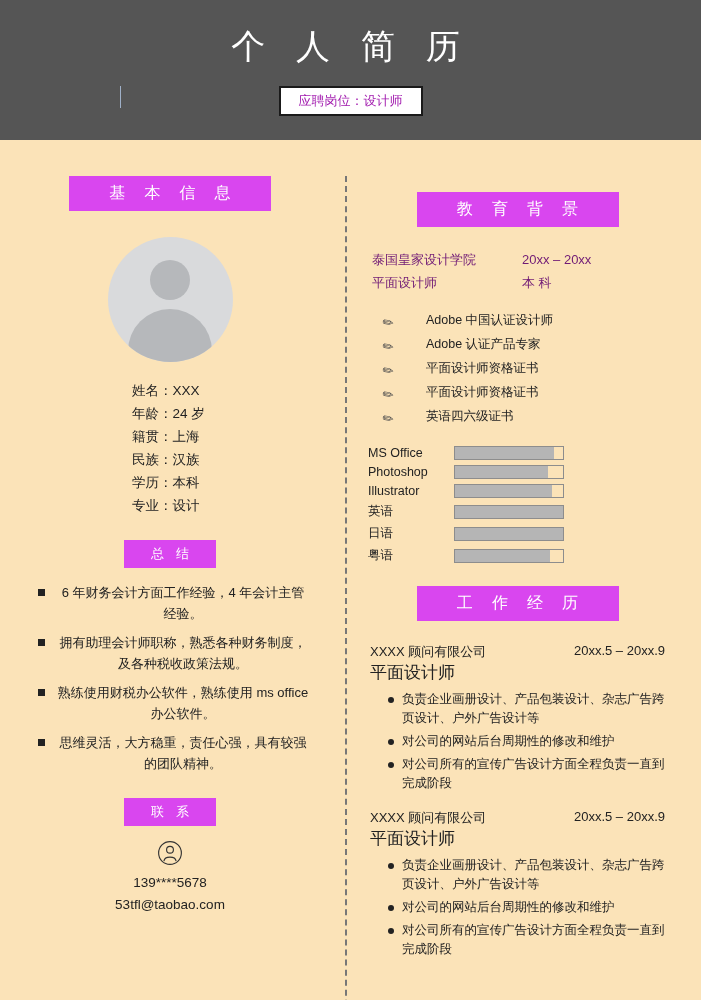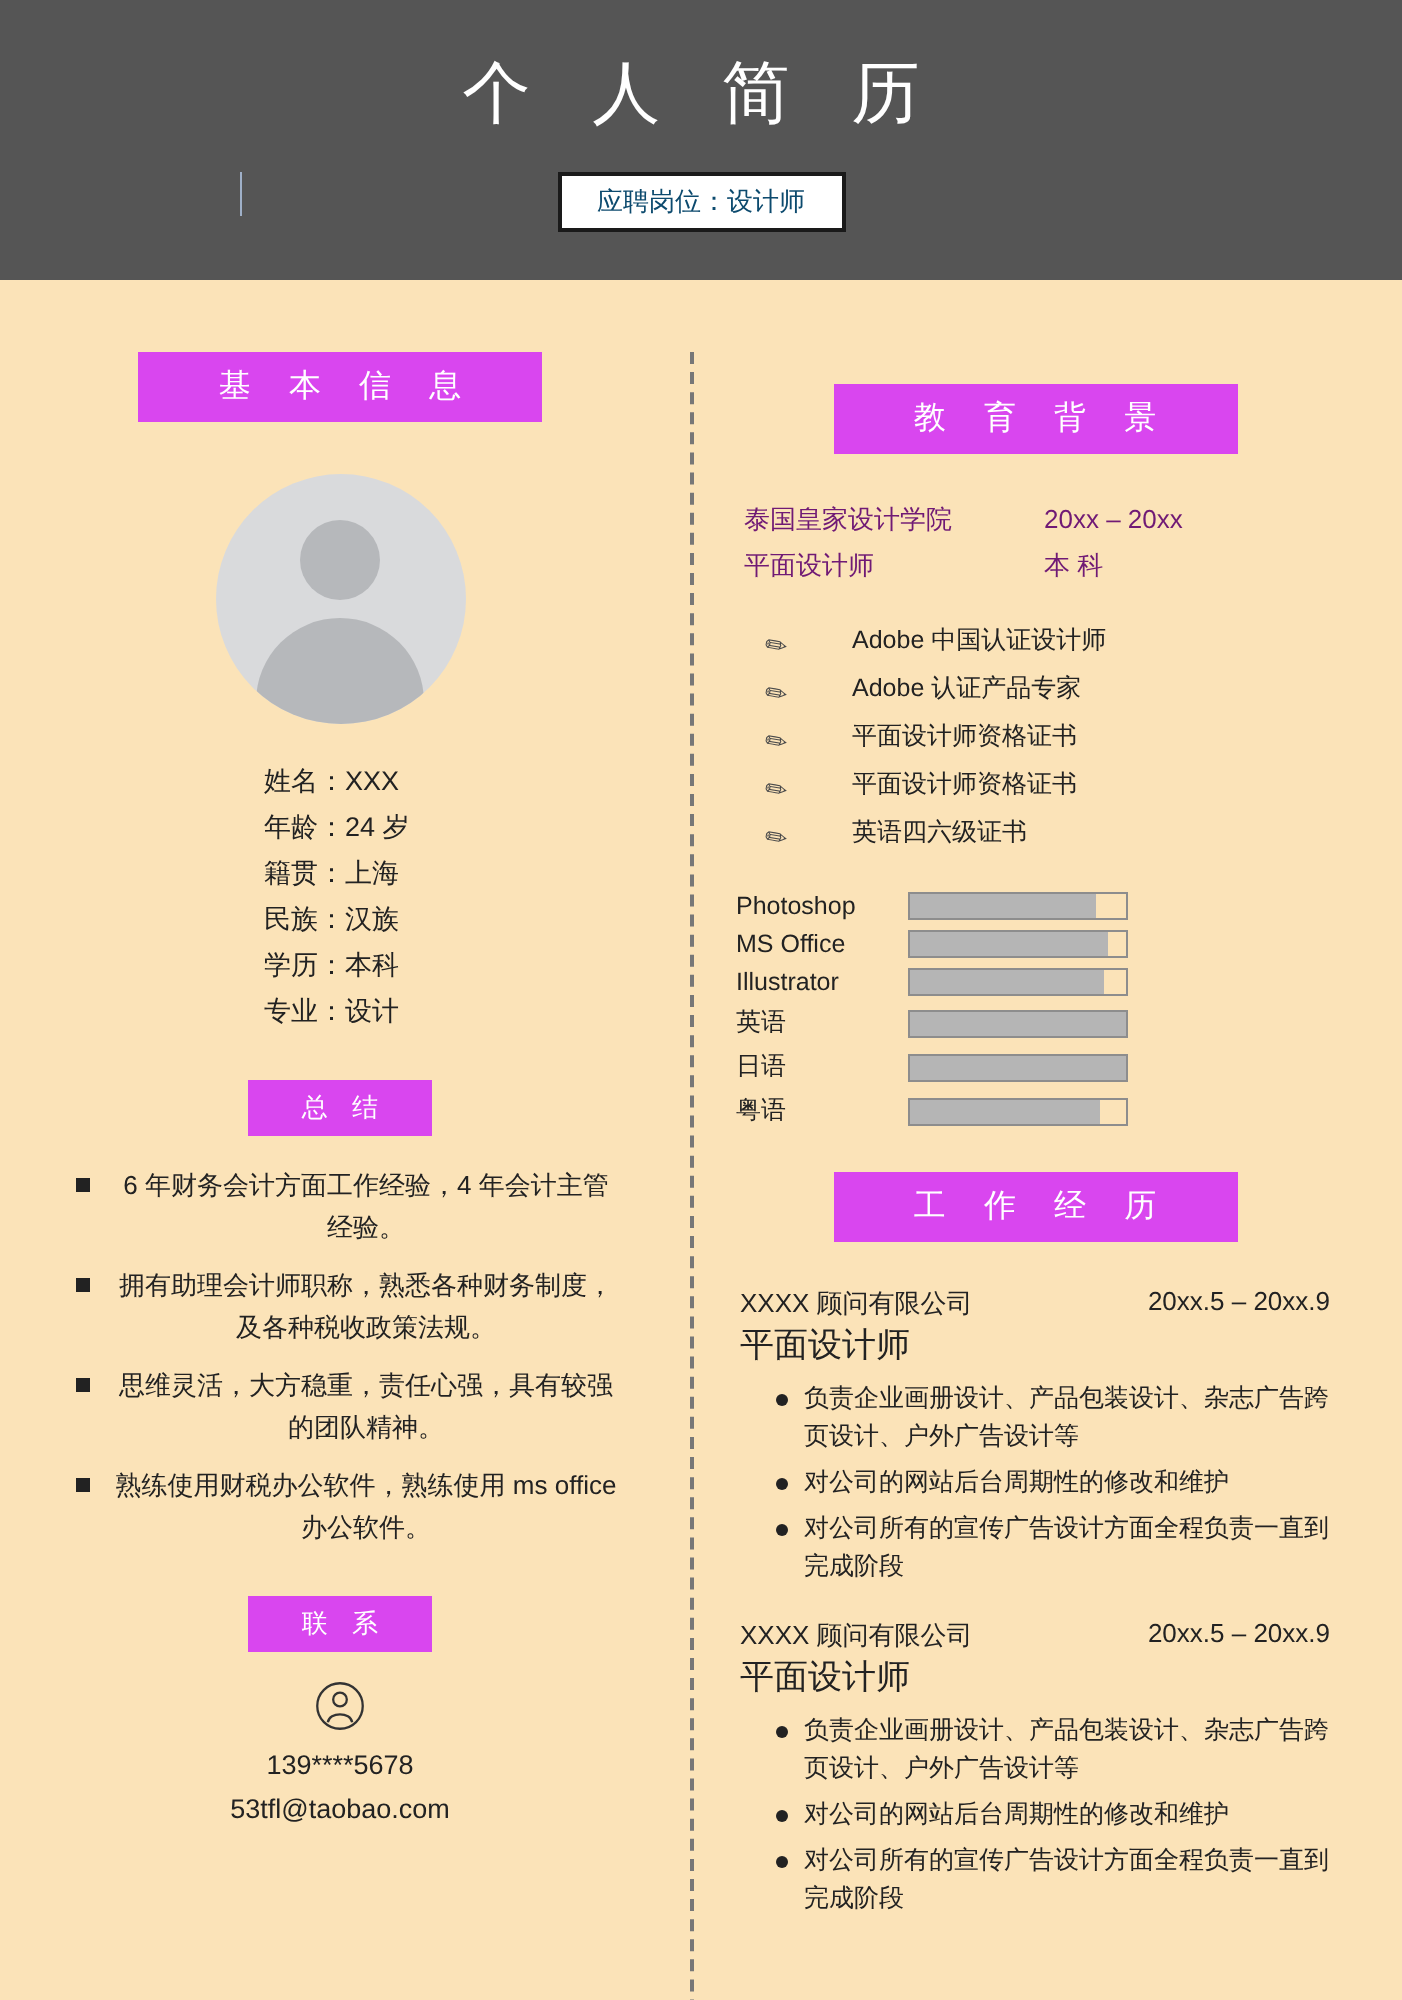--- a/index.html
+++ b/index.html
@@ -46,21 +46,21 @@
     height: 22px;
     background: #9fb0c8;
   }
   .position-box {
     position: absolute;
     left: 50%;
     transform: translateX(-50%);
     top: 86px;
     background: #ffffff;
     border: 2px solid #1a1a1a;
-    color: #0c4a6e;
+    color: #a21caf;
     font-size: 13px;
     padding: 4px 18px;
     white-space: nowrap;
   }
   
   .content {
     position: relative;
     display: flex;
     padding: 36px 0 0 0;
     box-sizing: border-box;
@@ -319,22 +319,22 @@
         <div>专业：设计</div>
       </div>
 
       <div class="spacer-20"></div>
 
       <div class="bar small">总  结</div>
 
       <ul class="sum-list">
         <li>6 年财务会计方面工作经验，4 年会计主管经验。</li>
         <li>拥有助理会计师职称，熟悉各种财务制度，及各种税收政策法规。</li>
+        <li>熟练使用财税办公软件，熟练使用 ms office 办公软件。</li>
         <li>思维灵活，大方稳重，责任心强，具有较强的团队精神。</li>
-        <li>熟练使用财税办公软件，熟练使用 ms office 办公软件。</li>
       </ul>
 
       <div class="spacer-14"></div>
 
       <div class="bar small">联  系</div>
 
       <div class="contact">
         <svg class="contact-icon" viewBox="0 0 32 32">
           <circle cx="16" cy="16" r="14" fill="none" stroke="#333" stroke-width="1.4"></circle>
           <circle cx="16" cy="12" r="4.2" fill="none" stroke="#333" stroke-width="1.4"></circle>
@@ -376,29 +376,29 @@
           <span>平面设计师资格证书</span>
         </li>
         <li>
           <span class="cert-ico">✎</span>
           <span>英语四六级证书</span>
         </li>
       </ul>
 
       <div class="skills">
         <div class="skill">
+          <div class="skill-name">MS Office</div>
+          <div class="skill-track">
+              <div class="skill-fill" style="width:92%"></div>
+            </div>
+        </div>
+        <div class="skill">
           <div class="skill-name">Photoshop</div>
           <div class="skill-track">
               <div class="skill-fill" style="width:86%"></div>
-            </div>
-        </div>
-        <div class="skill">
-          <div class="skill-name">MS Office</div>
-          <div class="skill-track">
-              <div class="skill-fill" style="width:92%"></div>
             </div>
         </div>
         <div class="skill">
           <div class="skill-name">Illustrator</div>
           <div class="skill-track">
               <div class="skill-fill" style="width:90%"></div>
             </div>
         </div>
         <div class="skill">
           <div class="skill-name">英语</div>

